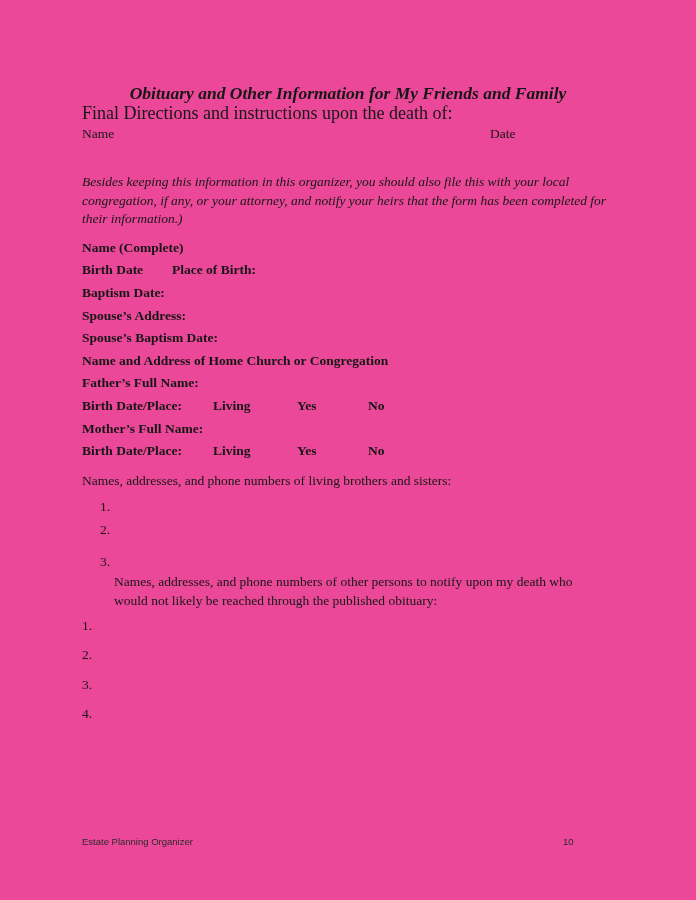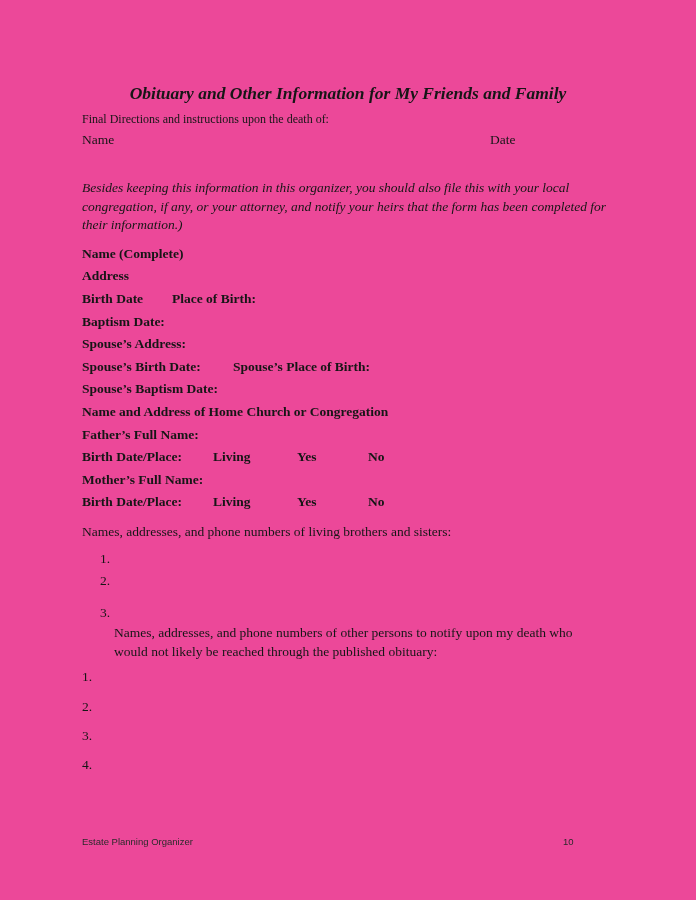--- a/index.html
+++ b/index.html
@@ -20,22 +20,21 @@
   .doc-title {
     margin-top: 83px;
     text-align: center;
     font-size: 17.5px;
     font-weight: bold;
     font-style: italic;
     line-height: 21px;
     white-space: nowrap;
   }
   .intro {
-    margin-top: 6px;
-    font-size: 12px;
+    font-size: 18px;
     line-height: 18px;
   }
   .name-date {
     font-size: 13.5px;
     line-height: 23px;
   }
   .tab { display: inline-block; vertical-align: top; }
   .w-name   { width: 408px; }
   .w-bd     { width: 90px; }
   .w-sbd    { width: 151px; }
@@ -107,29 +106,25 @@
     <div class="intro">Final Directions and instructions upon the death of:</div>
 
     <div class="name-date">
       <span class="tab w-name">Name</span><span>Date</span>
     </div>
 
     <div class="note">Besides keeping this information in this organizer, you should also file this with your local congregation, if any, or your attorney, and notify your heirs that the form has been completed for their information.)</div>
 
     <div class="fields">
       <div class="fline">Name (Complete)</div>
-      <div class="fline">Address</div>
       <div class="fline">
         <span class="tab w-bd">Birth Date</span><span>Place of Birth:</span>
       </div>
       <div class="fline">Baptism Date:</div>
       <div class="fline">Spouse’s Address:</div>
-      <div class="fline">
-        <span class="tab w-sbd">Spouse’s Birth Date:</span><span>Spouse’s Place of Birth:</span>
-      </div>
       <div class="fline">Spouse’s Baptism Date:</div>
       <div class="fline">Name and Address of Home Church or Congregation</div>
       <div class="fline">Father’s Full Name:</div>
       <div class="fline">
         <span class="tab w-bdp">Birth Date/Place:</span><span class="tab w-living">Living</span><span class="tab w-yes">Yes</span><span>No</span>
       </div>
       <div class="fline">Mother’s Full Name:</div>
       <div class="fline">
         <span class="tab w-bdp">Birth Date/Place:</span><span class="tab w-living">Living</span><span class="tab w-yes">Yes</span><span>No</span>
       </div>

